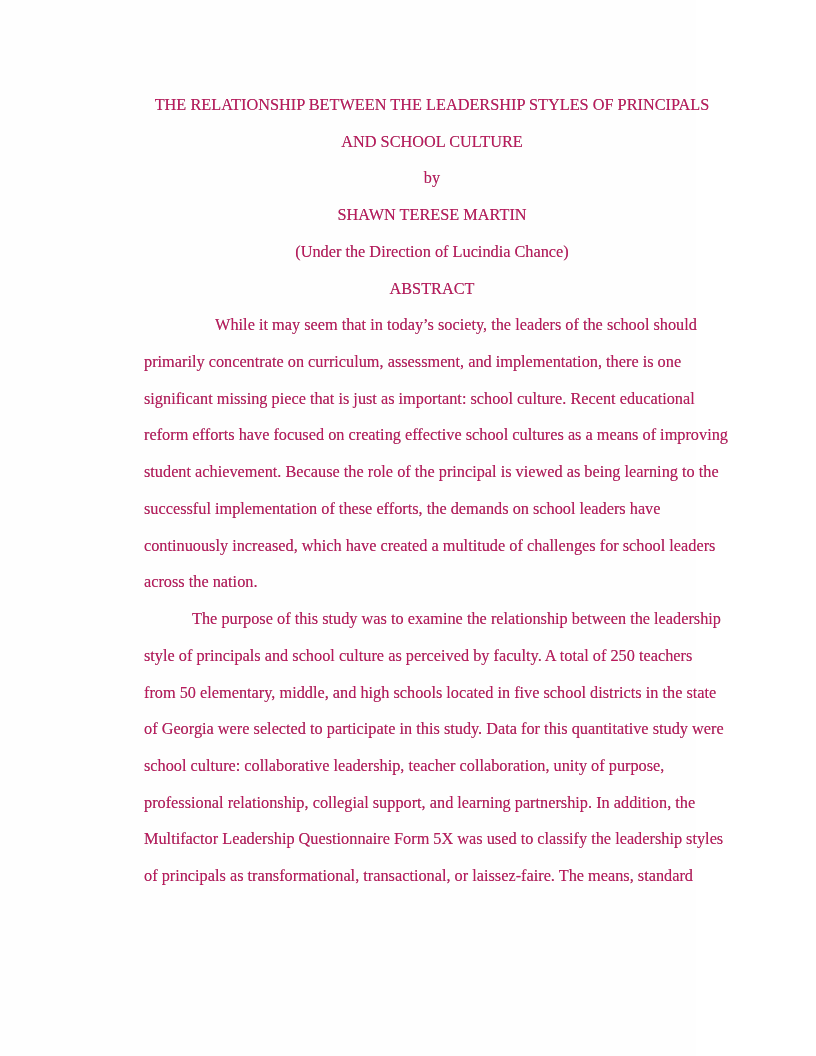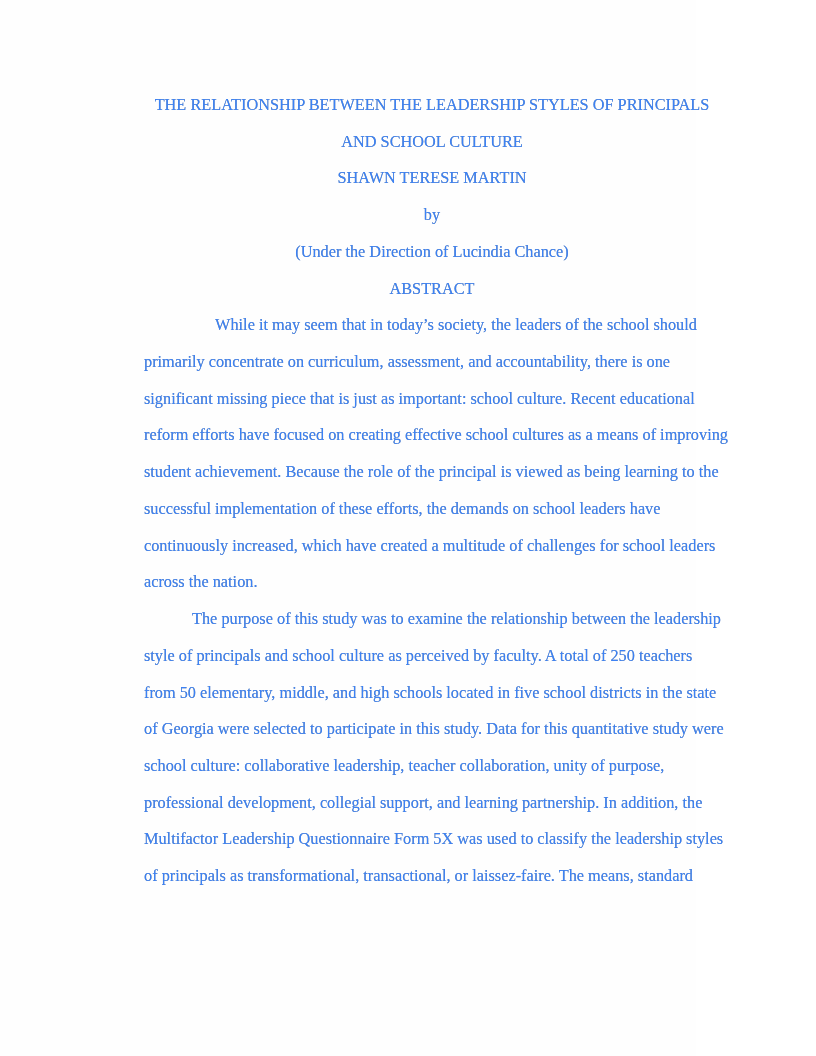--- a/index.html
+++ b/index.html
@@ -11,21 +11,21 @@
     height: 1056px;
     background: #ffffff;
     overflow: hidden;
   }
   .page {
     position: relative;
     width: 696px;
     height: 1056px;
     background: #fefefe;
     font-family: "Liberation Serif", "DejaVu Serif", serif;
-    color: #3b82f6;
+    color: #be185d;
   }
   .text-column {
     position: absolute;
     left: 144px;
     top: 87px;
     width: 576px;
   }
   .line {
     font-size: 16.3px;
     line-height: 36.72px;
@@ -42,37 +42,37 @@
   }
 </style>
 </head>
 <body>
 
 <div class="page">
   <div class="text-column">
 
     <div class="line centered">THE RELATIONSHIP BETWEEN THE LEADERSHIP STYLES OF PRINCIPALS</div>
     <div class="line centered">AND SCHOOL CULTURE</div>
+    <div class="line centered">by</div>
     <div class="line centered">SHAWN TERESE MARTIN</div>
-    <div class="line centered">by</div>
     <div class="line centered">(Under the Direction of Lucindia Chance)</div>
     <div class="line centered">ABSTRACT</div>
 
     <div class="line indent">While it may seem that in today’s society, the leaders of the school should</div>
-    <div class="line">primarily concentrate on curriculum, assessment, and accountability, there is one</div>
+    <div class="line">primarily concentrate on curriculum, assessment, and implementation, there is one</div>
     <div class="line">significant missing piece that is just as important: school culture. Recent educational</div>
     <div class="line">reform efforts have focused on creating effective school cultures as a means of improving</div>
     <div class="line">student achievement. Because the role of the principal is viewed as being learning to the</div>
     <div class="line">successful implementation of these efforts, the demands on school leaders have</div>
     <div class="line">continuously increased, which have created a multitude of challenges for school leaders</div>
     <div class="line">across the nation.</div>
 
     <div class="line indent">The purpose of this study was to examine the relationship between the leadership</div>
     <div class="line">style of principals and school culture as perceived by faculty. A total of 250 teachers</div>
     <div class="line">from 50 elementary, middle, and high schools located in five school districts in the state</div>
     <div class="line">of Georgia were selected to participate in this study. Data for this quantitative study were</div>
     <div class="line">school culture: collaborative leadership, teacher collaboration, unity of purpose,</div>
-    <div class="line">professional development, collegial support, and learning partnership. In addition, the</div>
+    <div class="line">professional relationship, collegial support, and learning partnership. In addition, the</div>
     <div class="line">Multifactor Leadership Questionnaire Form 5X was used to classify the leadership styles</div>
     <div class="line">of principals as transformational, transactional, or laissez-faire. The means, standard</div>
 
   </div>
 </div>
 
 </body></html>

